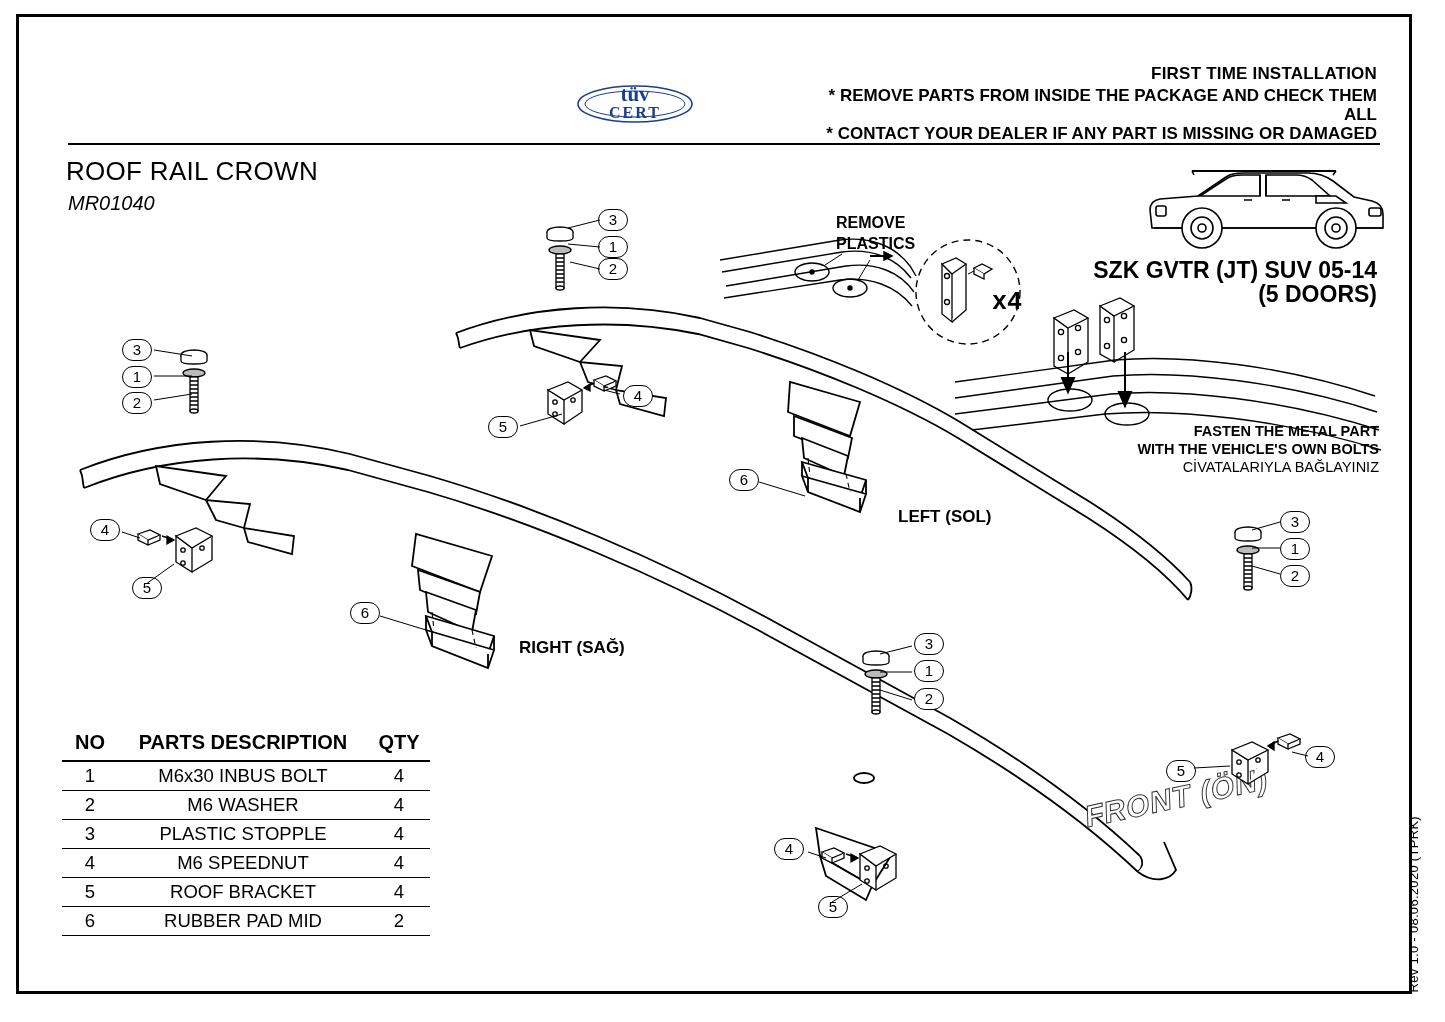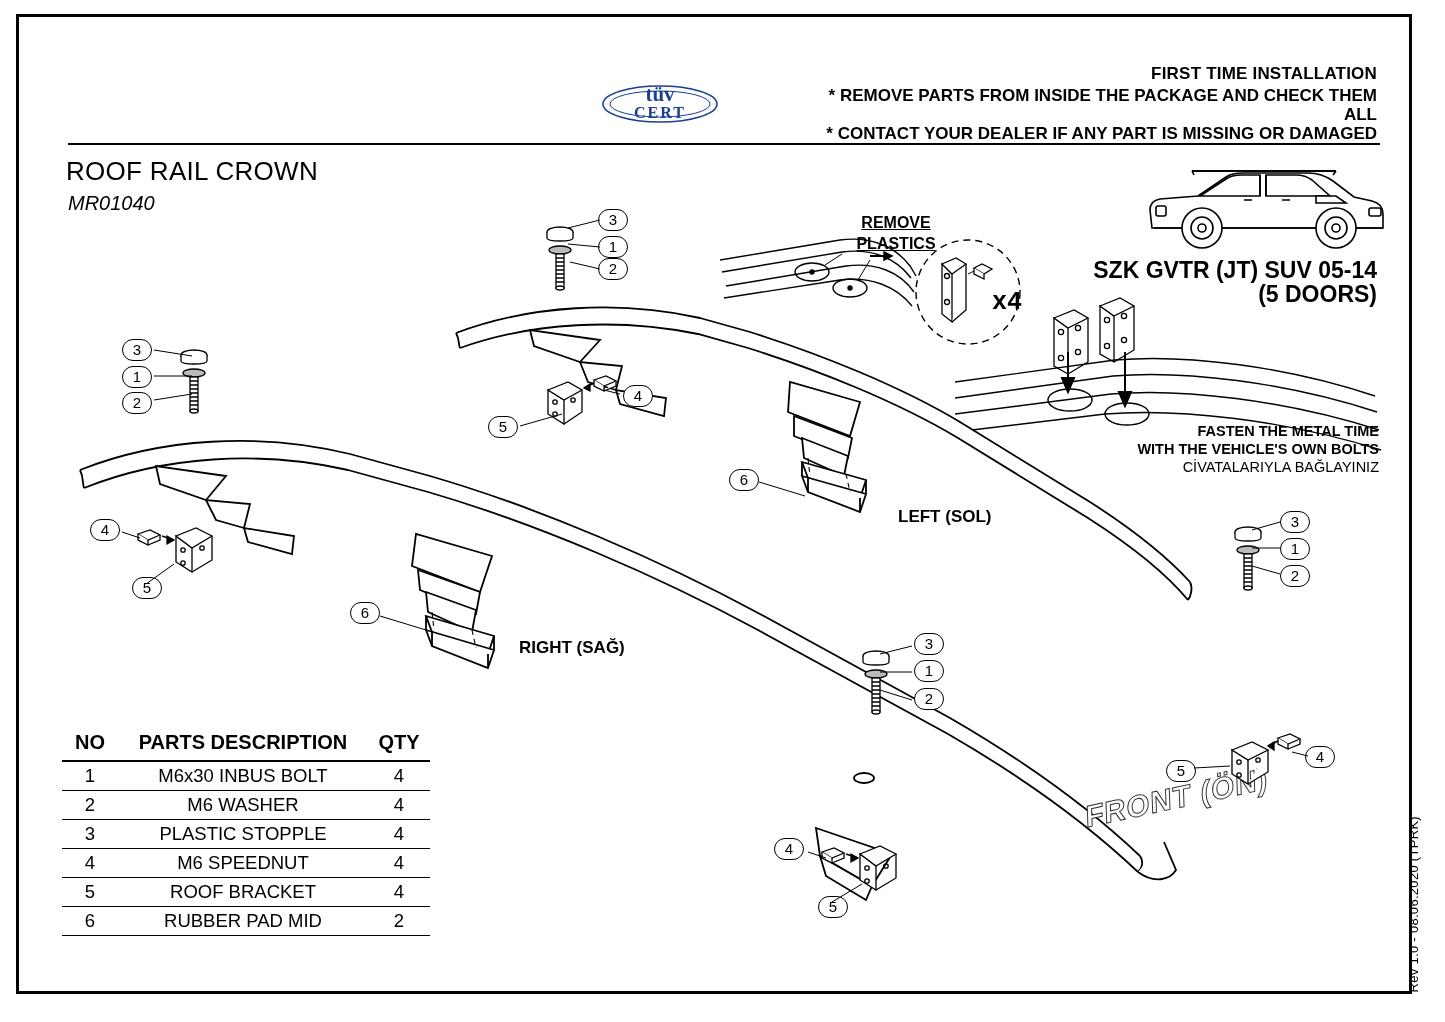--- a/index.html
+++ b/index.html
@@ -25,21 +25,21 @@
     width: 1396px;
     height: 980px;
     border: 3px solid #000;
     box-sizing: border-box;
   }
   .abs { position: absolute; }
 
   
   .tuv {
     position: absolute;
-    left: 600px;
+    left: 575px;
     top: 78px;
     width: 120px;
     height: 50px;
     text-decoration: underline;
   }
   .hdr-title {
     position: absolute;
     right: 68px;
     top: 64px;
     width: 560px;
@@ -107,25 +107,24 @@
   .fasten .tr {
     font-weight: normal;
     font-size: 14.5px;
   }
 
   .remove-plastics {
     position: absolute;
     left: 836px;
     top: 212px;
     width: 120px;
-    text-align: center;
+    text-align: left;
     font-size: 16px;
     font-weight: bold;
     line-height: 21px;
-    text-decoration: underline;
   }
 
   .x4 {
     position: absolute;
     left: 992px;
     top: 288px;
     font-size: 25px;
     font-weight: bold;
     font-family: Liberation Mono, monospace;
   }
@@ -339,21 +338,21 @@
       <g stroke="#000" stroke-width="2" fill="none">
         <path d="M113 -10 L113 34"></path>
         <path d="M113 40 L107 26 L119 26 Z" fill="#000"></path>
         <path d="M170 -10 L170 48"></path>
         <path d="M170 54 L164 40 L176 40 Z" fill="#000"></path>
       </g>
     </svg>
   </div>
 
   <div class="fasten">
-    <div>FASTEN THE METAL TIME</div>
+    <div>FASTEN THE METAL PART</div>
     <div>WITH THE VEHICLE'S OWN BOLTS</div>
     <div class="tr">CİVATALARIYLA BAĞLAYINIZ</div>
   </div>
 
   <div class="abs" style="left:60px; top:270px;">
     <svg width="1330" height="660" viewBox="0 0 1330 660">
       <g class="ln" stroke-width="1.8">
 
         <path d="M396 63 C470 35 560 30 640 48 L690 62 C760 84 840 116 900 152 L1030 232 C1080 264 1110 290 1130 312" fill="#fff"></path>
         <path d="M400 78 C472 52 560 48 638 64 L688 78 C758 100 838 132 898 168 L1028 248 C1078 280 1108 306 1128 330" fill="#fff"></path>

